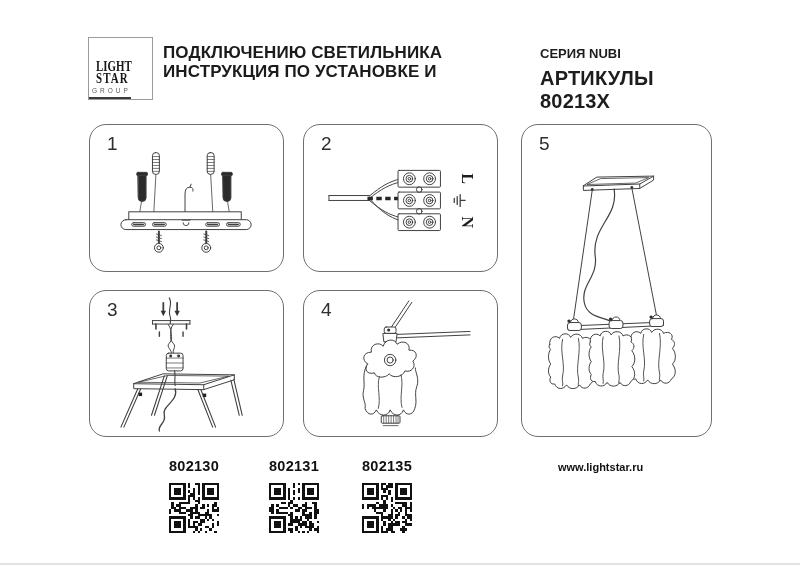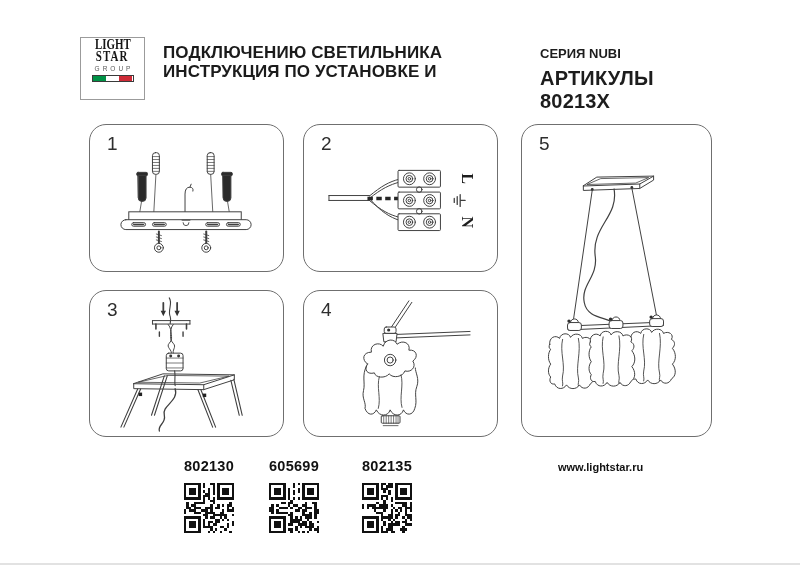--- a/index.html
+++ b/index.html
@@ -2,22 +2,22 @@
 <html><head>
 <meta charset="utf-8">
 <style>
   html,body{margin:0;padding:0;}
   body{width:800px;height:565px;background:#fff;position:relative;overflow:hidden;
        font-family:"Liberation Sans",sans-serif;color:#1d1d1d;}
   .sheet{position:absolute;inset:0;background:#fff;}
   .bottom-edge{position:absolute;left:0;bottom:0;width:100%;height:2px;background:#e2e2e2;}
 
   
-  .logo-box{position:absolute;left:80px;top:37px;width:65px;height:63px;border:1px solid #9b9b9b;
-            box-sizing:border-box;display:flex;flex-direction:column;align-items:center;padding-top:1px;background:#fff;}
+  .logo-box{position:absolute;left:88px;top:37px;width:65px;height:63px;border:1px solid #9b9b9b;
+            box-sizing:border-box;display:flex;flex-direction:column;padding-top:23px;background:#fff;}
   .logo-light,.logo-star{font-family:"Liberation Serif",serif;font-weight:700;font-size:14px;
             line-height:11.5px;color:#161616;transform:scaleX(0.78);white-space:nowrap;}
   .logo-star{letter-spacing:1.5px;}
   .logo-group{font-size:6.5px;letter-spacing:3px;color:#5a5a5a;margin-top:3px;padding-left:3px;white-space:nowrap;}
   .logo-flag{width:40px;height:5px;margin-top:3px;border:1px solid #3a3a3a;display:flex;}
   .logo-flag span{flex:1;height:100%;}
   .flag-green{background:#009246;}
   .flag-white{background:#ffffff;}
   .flag-red{background:#ce2b37;}
 
@@ -32,21 +32,21 @@
   #p1{left:89px;top:124px;width:195px;height:148px;}
   #p2{left:303px;top:124px;width:195px;height:148px;}
   #p3{left:89px;top:290px;width:195px;height:147px;}
   #p4{left:303px;top:290px;width:195px;height:147px;}
   #p5{left:521px;top:124px;width:191px;height:313px;}
   .step-num{position:absolute;left:17px;top:9px;font-size:19px;font-weight:400;color:#2e2e2e;line-height:1;}
   svg.illus{position:absolute;left:0;top:0;width:100%;height:100%;}
 
   
   .article{position:absolute;top:458px;width:56px;text-align:center;}
-  #a0{left:181px;} #a1{left:266px;} #a2{left:359px;}
+  #a0{left:166px;} #a1{left:266px;} #a2{left:359px;}
   .article .code{font-size:14.5px;font-weight:700;letter-spacing:0.3px;margin-bottom:9px;color:#111;}
   .article svg.qr{width:50px;height:50px;display:block;margin:0 auto;}
   .qr rect{fill:#111;}
   .website{position:absolute;left:558px;top:461px;font-size:11px;font-weight:700;color:#111;}
 </style>
 </head>
 <body>
 
 <div class="sheet">
 
@@ -464,21 +464,21 @@
         <rect x="4" y="20" width="1" height="1"></rect>
         <rect x="5" y="20" width="1" height="1"></rect>
         <rect x="6" y="20" width="1" height="1"></rect>
         <rect x="10" y="20" width="1" height="1"></rect>
         <rect x="12" y="20" width="1" height="1"></rect>
         <rect x="15" y="20" width="1" height="1"></rect>
         <rect x="19" y="20" width="1" height="1"></rect>
       </svg>
   </div>
   <div class="article" id="a1">
-    <div class="code">605699</div>
+    <div class="code">802131</div>
     <svg class="qr" shape-rendering="crispEdges" viewBox="0 0 21 21">
         <rect x="0" y="0" width="1" height="1"></rect>
         <rect x="1" y="0" width="1" height="1"></rect>
         <rect x="2" y="0" width="1" height="1"></rect>
         <rect x="3" y="0" width="1" height="1"></rect>
         <rect x="4" y="0" width="1" height="1"></rect>
         <rect x="5" y="0" width="1" height="1"></rect>
         <rect x="6" y="0" width="1" height="1"></rect>
         <rect x="10" y="0" width="1" height="1"></rect>
         <rect x="12" y="0" width="1" height="1"></rect>

